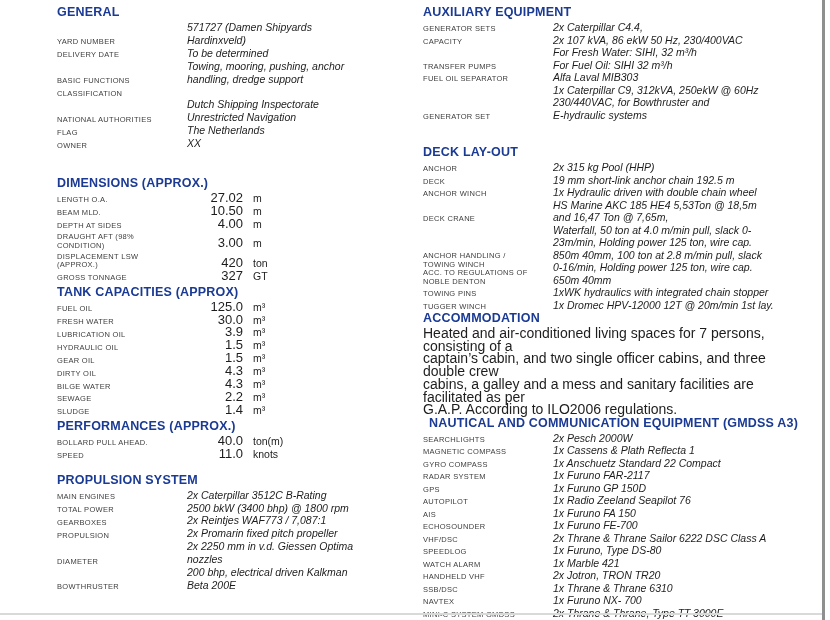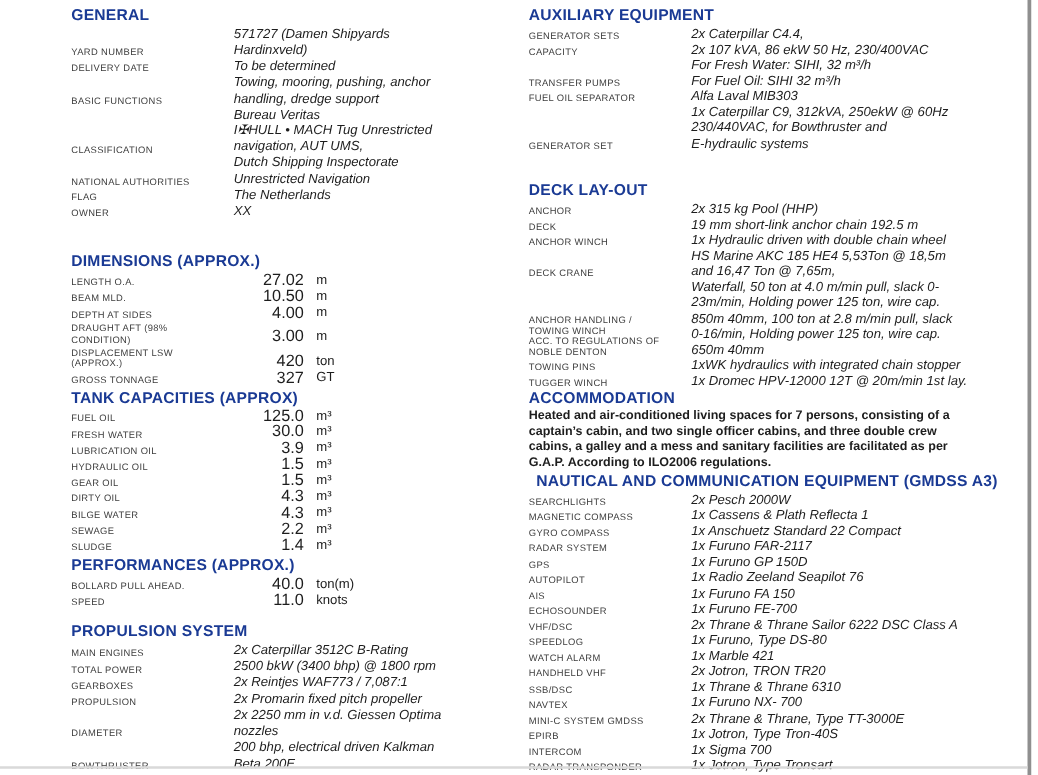--- a/index.html
+++ b/index.html
@@ -39,21 +39,21 @@
   
   .row.measure .num{
     flex:0 0 56px;text-align:right;color:var(--c-text);
     font-size:13px;line-height:12.9px;
   }
   .row.measure .unit{
     flex:0 0 auto;margin-left:10px;color:var(--c-text);
     font-size:10.5px;line-height:12.9px;
   }
   .para{
-    color:var(--c-text);font-size:10px;line-height:12.7px;font-weight:bold;
+    color:var(--c-text);font-size:14px;line-height:12.7px;
   }
   
   #sec-dimensions{margin-top:26px;}
   #sec-tank-capacities{margin-top:2px;}
   #sec-performances{margin-top:2px;}
   #sec-propulsion-system{margin-top:12px;}
   #sec-deck-lay-out{margin-top:24px;}
   #sec-accommodation{margin-top:0px;}
   #sec-nautical{margin-top:0px;}
   #sec-nautical .sec-title{padding-left:6px;}
@@ -96,25 +96,20 @@
         </div>
         <div class="val">
           <div class="val-line">Towing, mooring, pushing, anchor</div>
           <div class="val-line">handling, dredge support</div>
         </div>
       </div>
       <div class="row kv">
         <div class="lbl">
           <div class="lbl-line">CLASSIFICATION</div>
         </div>
-        <div class="val">
-          <div class="val-line">Bureau Veritas</div>
-          <div class="val-line">I✠HULL • MACH Tug Unrestricted</div>
-          <div class="val-line">navigation, AUT UMS,</div>
-        </div>
       </div>
       <div class="row kv">
         <div class="lbl">
           <div class="lbl-line">NATIONAL AUTHORITIES</div>
         </div>
         <div class="val">
           <div class="val-line">Dutch Shipping Inspectorate</div>
           <div class="val-line">Unrestricted Navigation</div>
         </div>
       </div>

